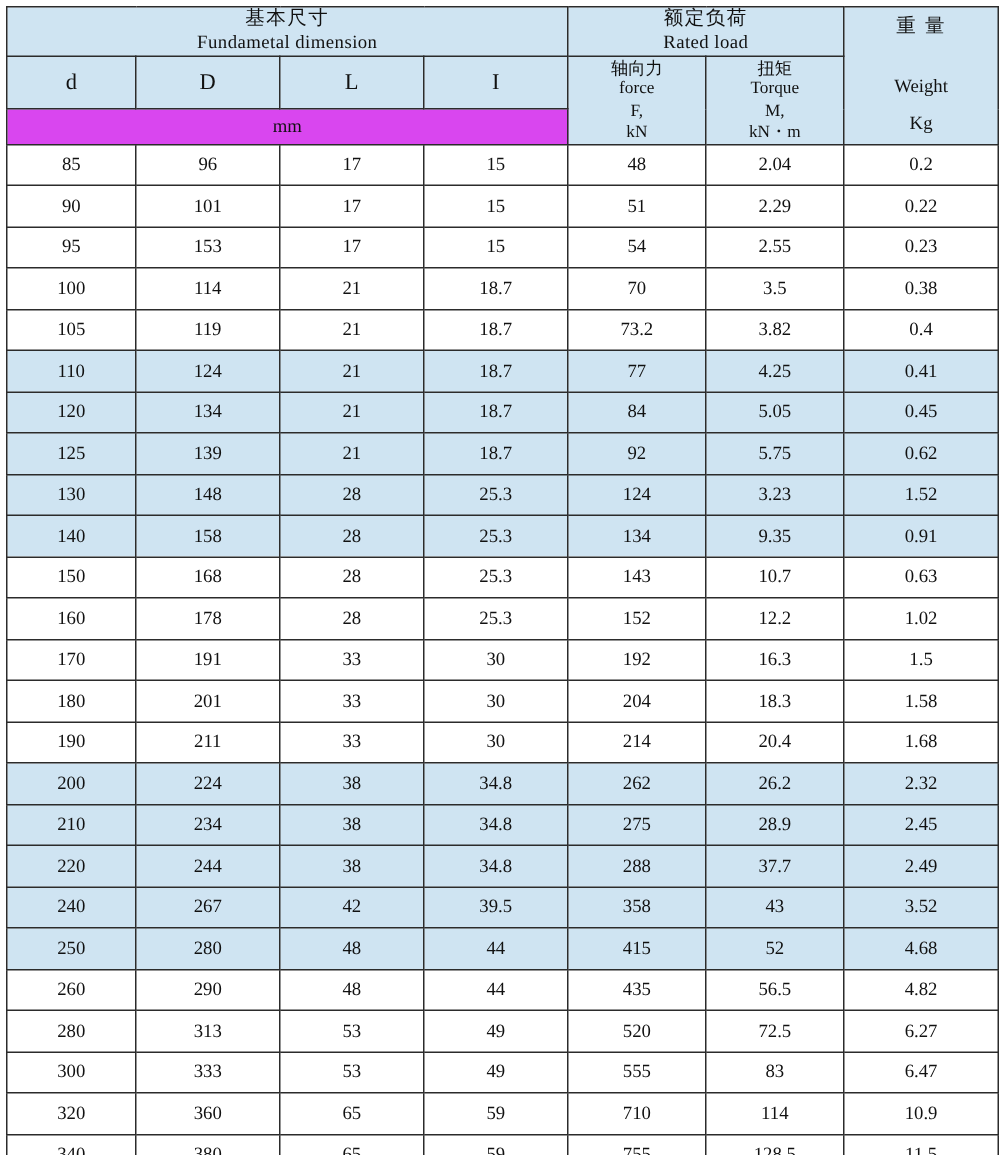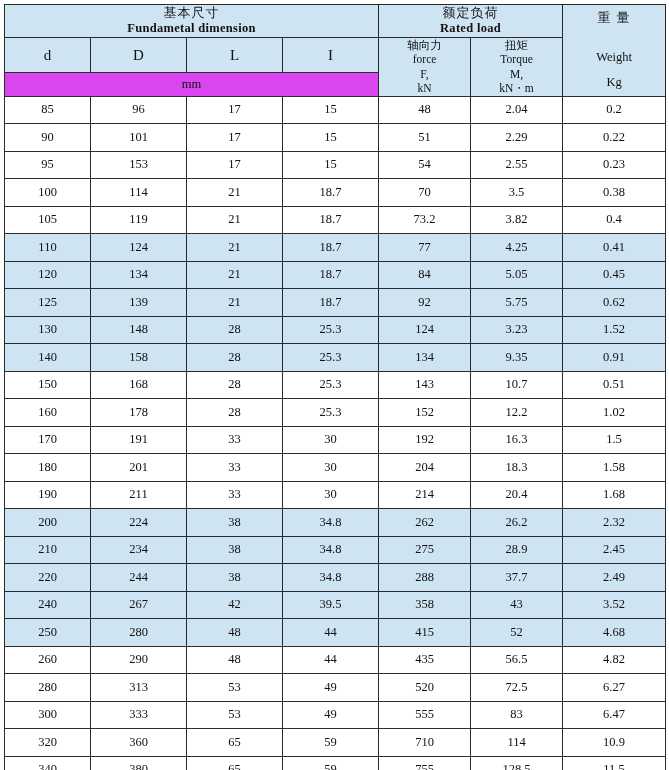--- a/index.html
+++ b/index.html
@@ -44,21 +44,20 @@
     font-family: "DejaVu Sans", sans-serif;
     font-size: 13px;
     letter-spacing: 1px;
     display: block;
   }
   .hdr-group .en {
     display: block;
     font-size: 12.5px;
     font-family: "Liberation Serif", serif;
     letter-spacing: .3px;
-    font-weight: bold;
   }
   .hdr-sym {
     background: #cfe4f2;
     height: 34px;
     font-size: 15px;
     font-style: normal;
   }
   .hdr-sym .big {
     font-size: 15px;
     font-family: "Liberation Serif", serif;
@@ -257,21 +256,21 @@
           <td>9.35</td>
           <td>0.91</td>
         </tr>
         <tr>
           <td>150</td>
           <td>168</td>
           <td>28</td>
           <td>25.3</td>
           <td>143</td>
           <td>10.7</td>
-          <td>0.51</td>
+          <td>0.63</td>
         </tr>
         <tr>
           <td>160</td>
           <td>178</td>
           <td>28</td>
           <td>25.3</td>
           <td>152</td>
           <td>12.2</td>
           <td>1.02</td>
         </tr>

